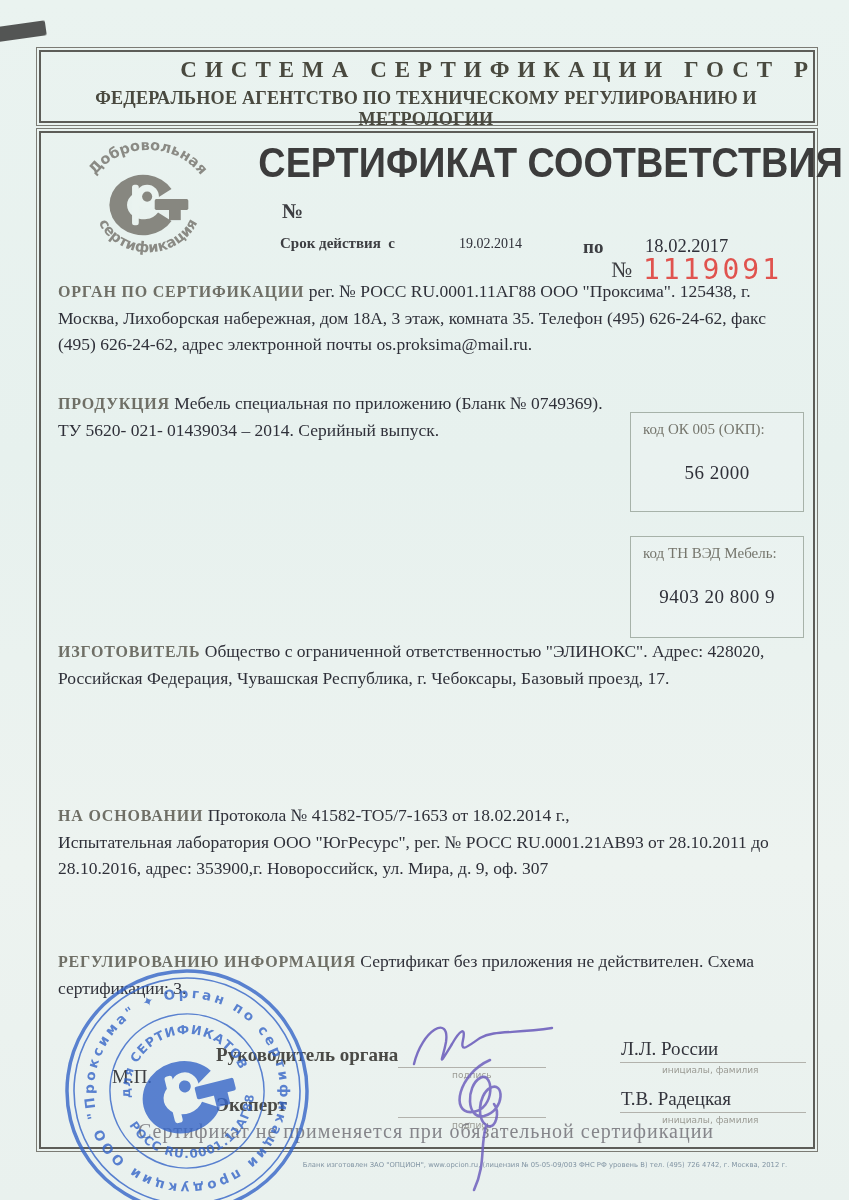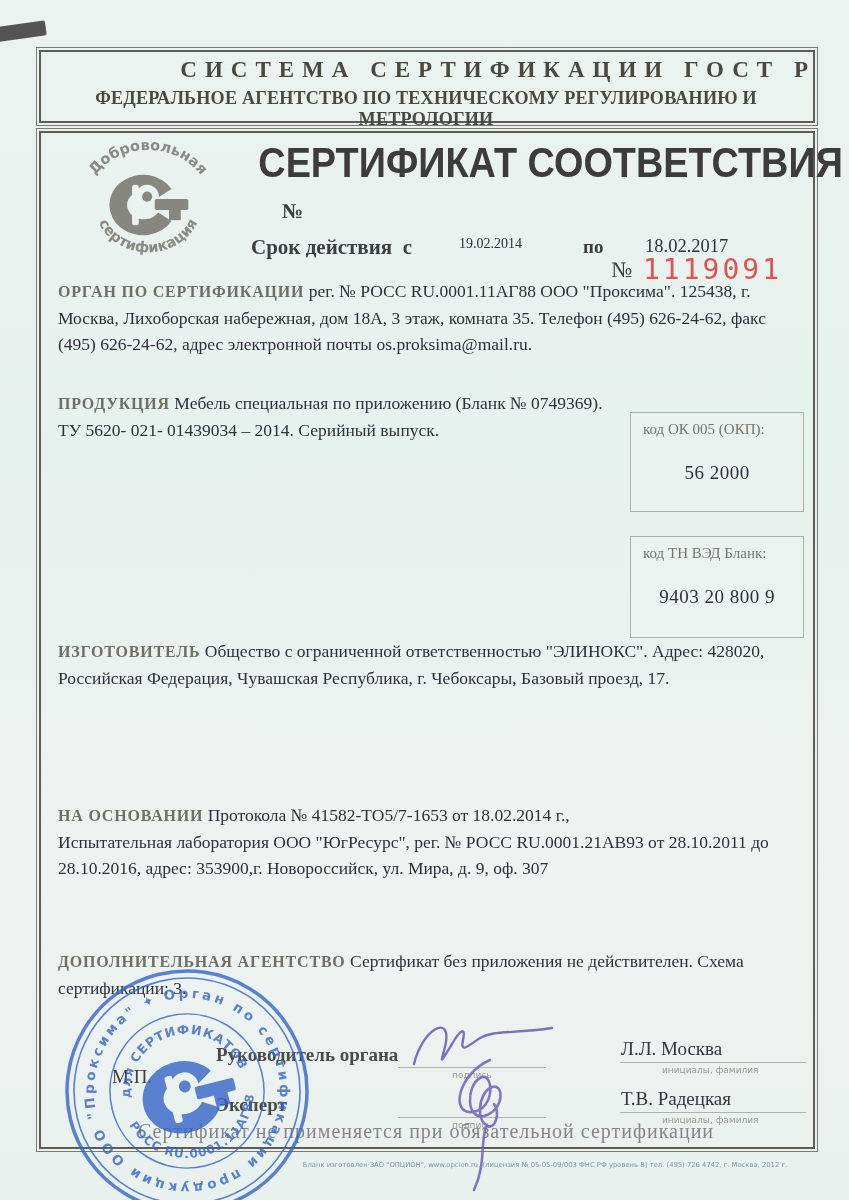--- a/index.html
+++ b/index.html
@@ -72,21 +72,21 @@
       <circle cx="49" cy="40" r="6" fill="#878780"></circle>
       <rect x="58" y="43" width="40" height="13" rx="2" fill="#878780"></rect>
       <rect x="75" y="54" width="14" height="14" fill="#878780"></rect>
     </g>
   </svg>
 
   <div class="abs title" style="left:225px;top:138px;">СЕРТИФИКАТ СООТВЕТСТВИЯ</div>
 
   <div class="abs serif-b" style="left:282px;top:199px;font-size:21px;">№</div>
 
-  <div class="abs serif-b" style="left:251px;top:235px;font-size:21px;white-space:pre;">Срок действия  с</div>
+  <div class="abs serif-b" style="left:280px;top:235px;font-size:15px;white-space:pre;">Срок действия  с</div>
   <div class="abs" style="left:459px;top:236px;font-size:14px;">19.02.2014</div>
   <div class="abs serif-b" style="left:583px;top:236px;font-size:19px;">по</div>
   <div class="abs" style="left:645px;top:236px;font-size:18.5px;">18.02.2017</div>
 
   <div class="abs" style="left:611px;top:257px;font-size:22px;color:#3d3e42;">№</div>
   <div class="abs red-no" style="left:643px;top:253px;">1119091</div>
 
   <p class="abs sec" style="left:58px;top:278px;width:748px;margin:0;">
     <span class="sec-label">ОРГАН ПО СЕРТИФИКАЦИИ</span>
     <span>рег. № РОСС RU.0001.11АГ88 ООО "Проксима". 125438, г. Москва, Лихоборская набережная, дом 18А, 3 этаж, комната 35. Телефон (495) 626-24-62, факс (495) 626-24-62, адрес электронной почты os.proksima@mail.ru.</span>
@@ -98,47 +98,47 @@
     <span>ТУ 5620- 021- 01439034 – 2014. Серийный выпуск.</span>
   </p>
 
   <div class="abs code-box" style="left:630px;top:412px;width:172px;height:98px;">
     <div class="code-label">код ОК 005 (ОКП):</div>
     <div class="code-value">56 2000</div>
   </div>
 
 
   <div class="abs code-box" style="left:630px;top:536px;width:172px;height:100px;">
-    <div class="code-label">код ТН ВЭД Бланк:</div>
+    <div class="code-label">код ТН ВЭД Мебель:</div>
     <div class="code-value">9403 20 800 9</div>
   </div>
 
   <p class="abs sec" style="left:58px;top:638px;width:748px;margin:0;">
     <span class="sec-label">ИЗГОТОВИТЕЛЬ</span>
     <span>Общество с ограниченной ответственностью "ЭЛИНОКС". Адрес: 428020, Российская Федерация, Чувашская Республика, г. Чебоксары, Базовый проезд, 17.</span>
   </p>
 
 
   <p class="abs sec" style="left:58px;top:802px;width:752px;margin:0;">
     <span class="sec-label">НА ОСНОВАНИИ</span>
     <span>Протокола № 41582-ТО5/7-1653 от 18.02.2014 г.,</span><br>
     <span>Испытательная лаборатория ООО "ЮгРесурс", рег. № РОСС RU.0001.21АВ93 от 28.10.2011 до 28.10.2016, адрес: 353900,г. Новороссийск, ул. Мира, д. 9, оф. 307</span>
   </p>
 
   <p class="abs sec" style="left:58px;top:948px;width:748px;margin:0;">
-    <span class="sec-label">ДОПОЛНИТЕЛЬНАЯ АГЕНТСТВО</span>
+    <span class="sec-label">РЕГУЛИРОВАНИЮ ИНФОРМАЦИЯ</span>
     <span>Сертификат без приложения не действителен. Схема сертификации: 3.</span>
   </p>
 
   <div class="abs" style="left:112px;top:1066px;font-size:19px;color:#3d3e42;">М.П.</div>
 
   <div class="abs role" style="left:216px;top:1044px;">Руководитель органа</div>
   <div class="abs sig-line" style="left:398px;top:1040px;width:148px;height:27px;"></div>
   <div class="abs small-cap" style="left:452px;top:1070px;">подпись</div>
-  <div class="abs person" style="left:621px;top:1038px;">Л.Л. Москва</div>
+  <div class="abs person" style="left:621px;top:1038px;">Л.Л. России</div>
   <div class="abs sig-line" style="left:620px;top:1040px;width:186px;height:22px;"></div>
   <div class="abs small-cap" style="left:662px;top:1065px;">инициалы, фамилия</div>
 
   <div class="abs role" style="left:216px;top:1094px;">Эксперт</div>
   <div class="abs sig-line" style="left:398px;top:1090px;width:148px;height:27px;"></div>
   <div class="abs small-cap" style="left:452px;top:1120px;">подпись</div>
   <div class="abs person" style="left:621px;top:1088px;">Т.В. Радецкая</div>
   <div class="abs sig-line" style="left:620px;top:1090px;width:186px;height:22px;"></div>
   <div class="abs small-cap" style="left:662px;top:1115px;">инициалы, фамилия</div>
 

